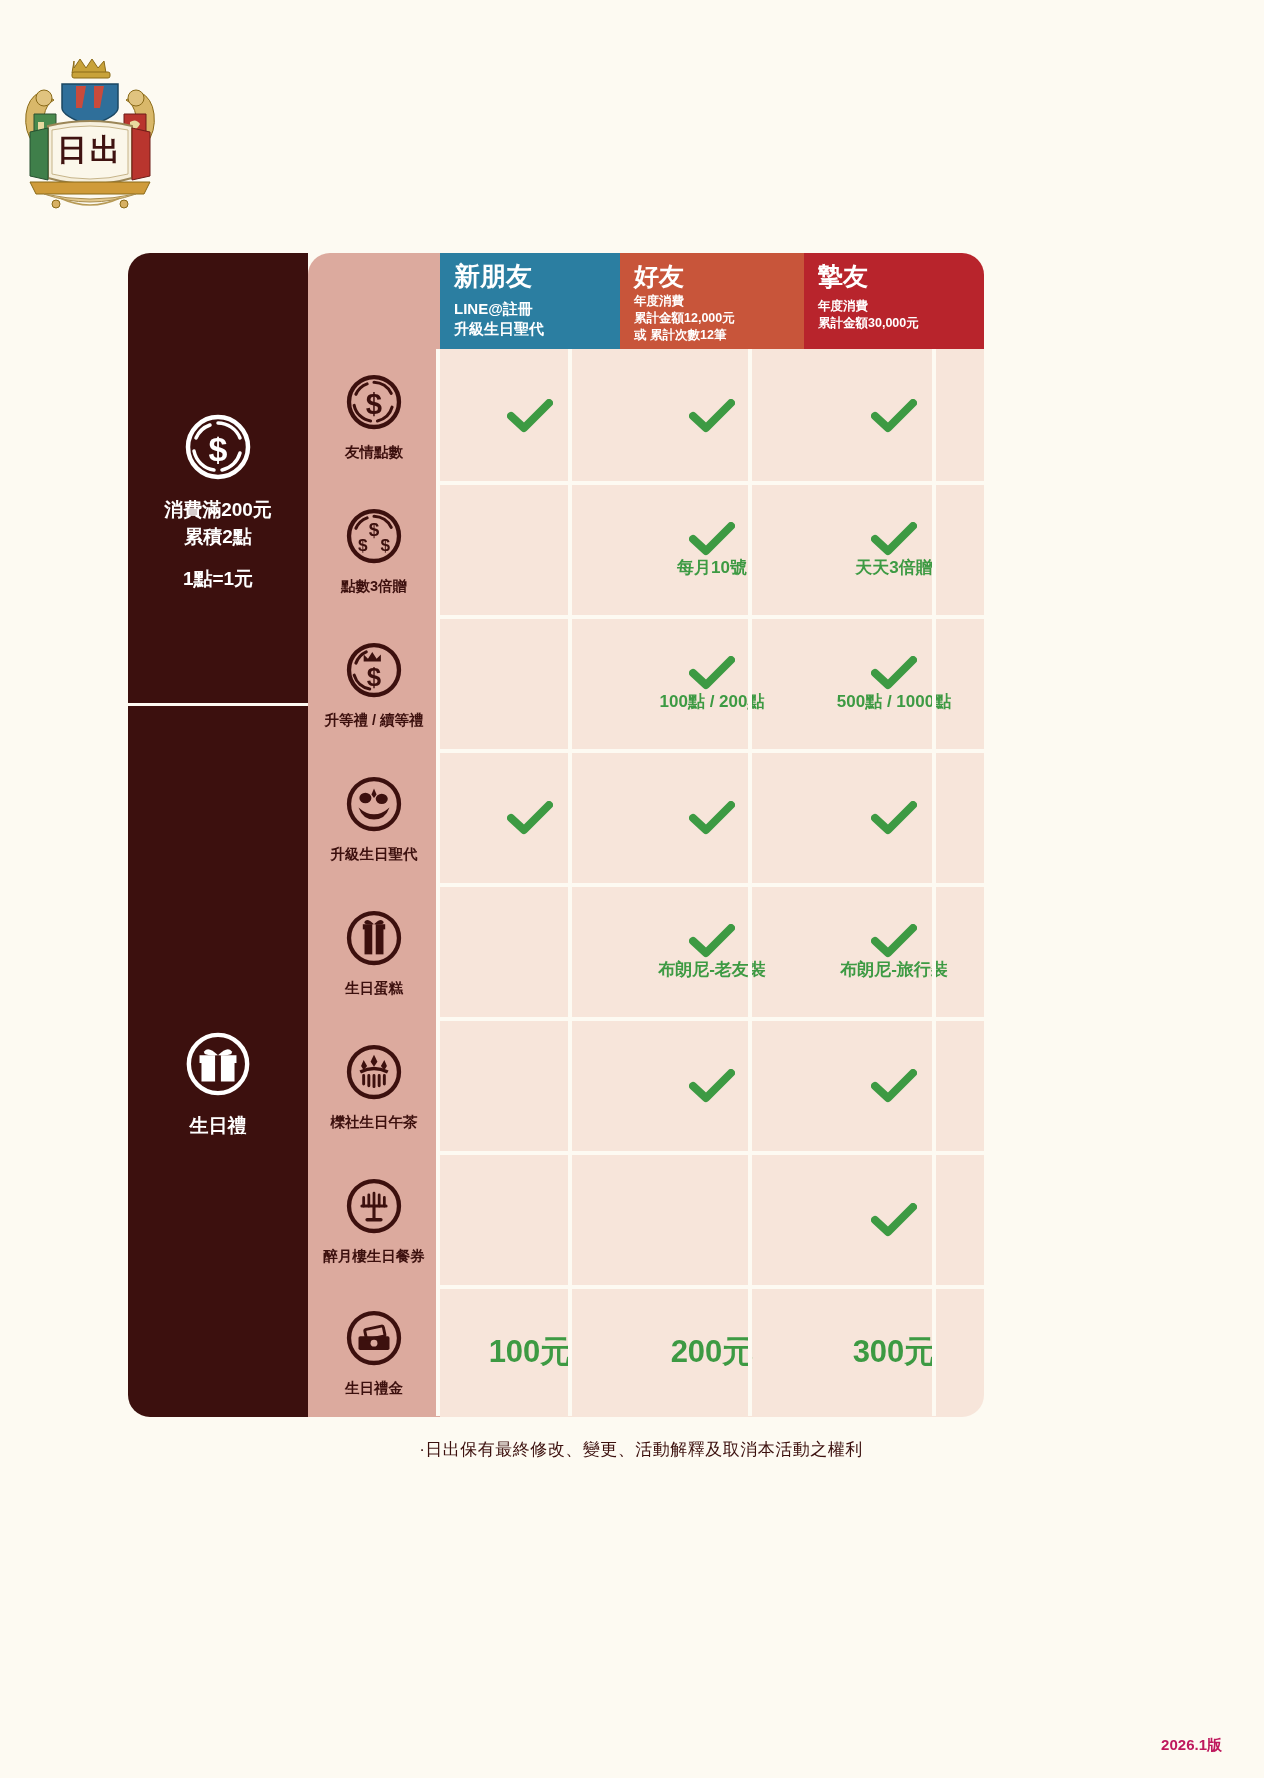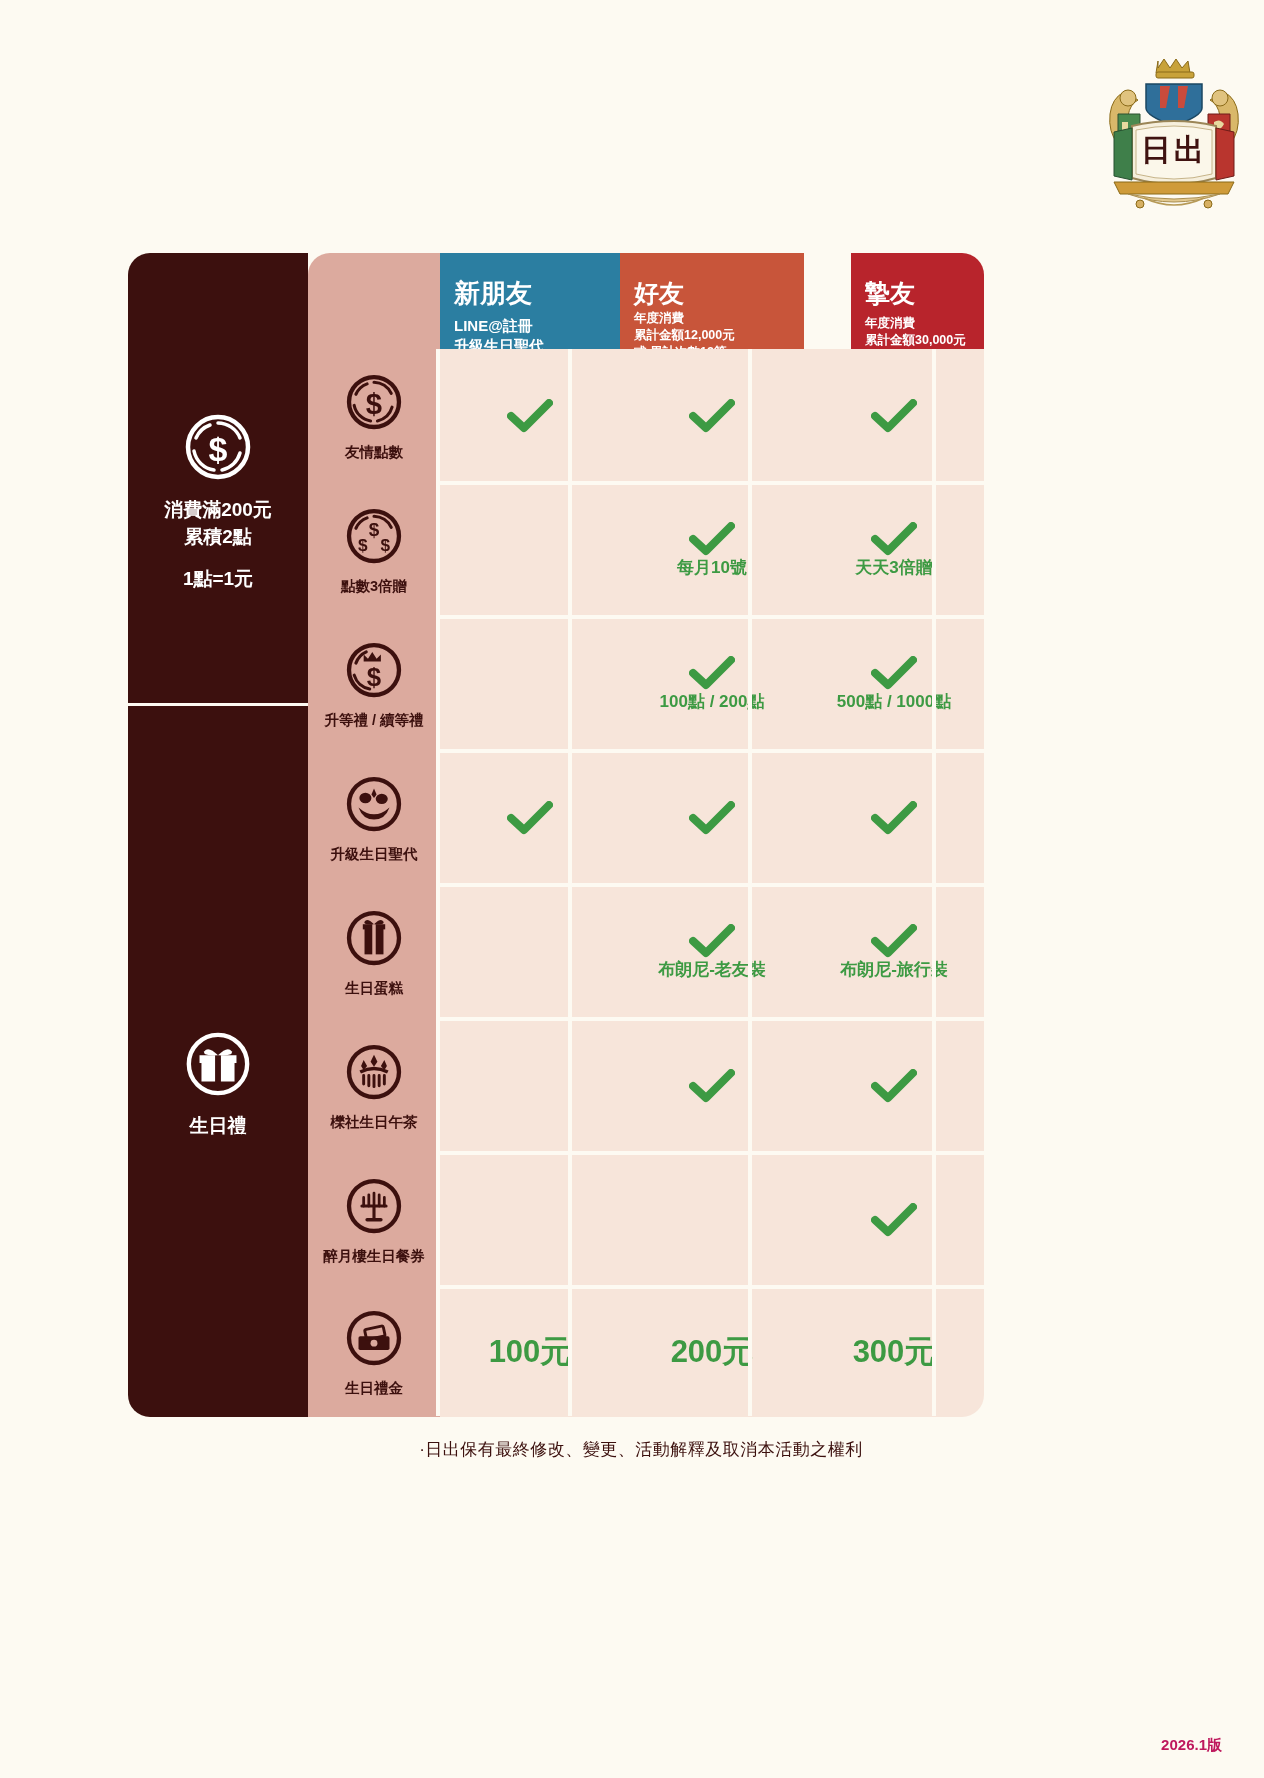--- a/index.html
+++ b/index.html
@@ -4,21 +4,21 @@
 <style>
   * { box-sizing: border-box; margin: 0; padding: 0; }
   html, body {
     width: 1264px; height: 1778px;
     background: #fdfaf2;
     font-family: "Liberation Sans", "DejaVu Sans", sans-serif;
   }
   .page { position: relative; width: 1264px; height: 1778px; background: #fdfaf2; overflow: hidden; }
 
   
-  .crest-wrap { position: absolute; left: 0; top: 52px; width: 1264px; display: flex; justify-content: flex-end; }
+  .crest-wrap { position: absolute; left: 0; top: 52px; width: 1264px; display: flex; justify-content: flex-start; }
   .crest { position: relative; width: 180px; height: 165px; }
   .crest svg { display: block; }
   .crest-label {
     position: absolute; left: 50%; top: 78px; transform: translateX(-50%);
     font-size: 30px; font-weight: bold; color: #3f1210; letter-spacing: 3px;
     font-family: "Liberation Serif", "DejaVu Serif", serif;
   }
 
   
   .table {
@@ -46,27 +46,27 @@
 
   
   .iconcell {
     background: #dcaa9e;
     display: flex; flex-direction: column; align-items: center; justify-content: center;
     gap: 6px; position: relative;
   }
   .iconcell .lab { font-size: 14.5px; font-weight: bold; color: #3c100e; white-space: nowrap; }
 
   
-  .hdr { padding: 27px 0 0 14px; color: #fff; }
+  .hdr { padding: 10px 0 0 14px; color: #fff; }
   .hdr .t { font-size: 25px; font-weight: bold; line-height: 1.08;
             font-family: "Liberation Serif","DejaVu Serif", serif; }
   .hdr .s { font-size: 12.5px; font-weight: bold; line-height: 1.34; margin-top: 3px; }
   .hdr.c1 { background: #2b7ea1; }
   .hdr.c2 { background: #c8553a; }
-  .hdr.c3 { background: #b8242c; border-radius: 0 22px 0 0; margin-left: 47px; }
+  .hdr.c3 { background: #b8242c; border-radius: 0 22px 0 0; }
   .hdr.c1 .t { font-size: 26px; }
   .hdr.c1 .s { font-size: 15px; margin-top: 8px; line-height: 1.3; }
   .hdr-spacer { background: #dcaa9e; border-radius: 22px 0 0 0; }
 
   
   .cell {
     background: #f7e5da;
     display: flex; flex-direction: column; align-items: center; justify-content: center;
     position: relative;
   }

